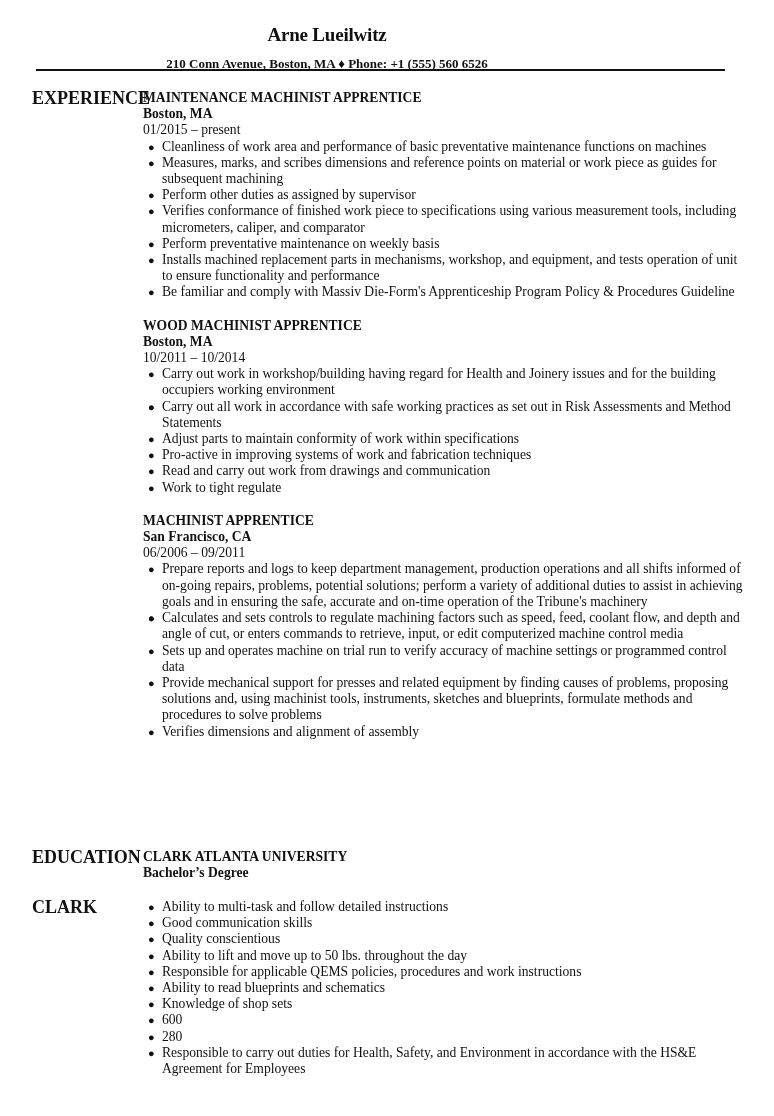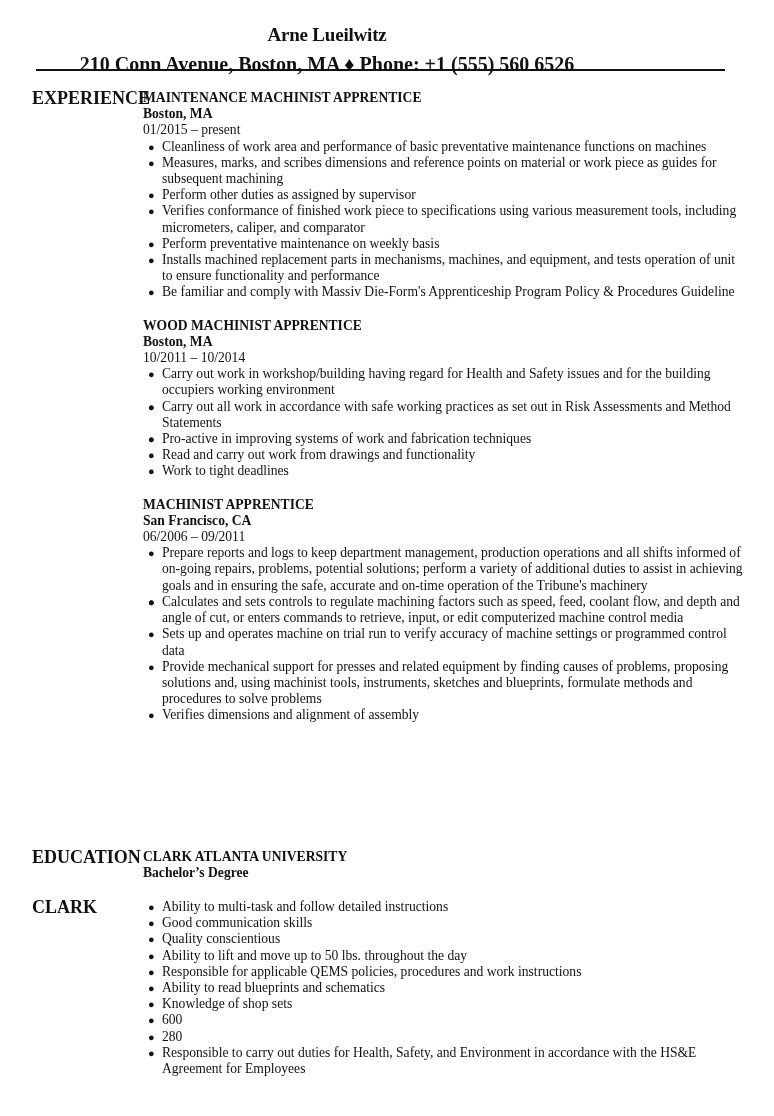--- a/index.html
+++ b/index.html
@@ -5,21 +5,21 @@
   html, body { margin: 0; padding: 0; background: #ffffff; }
   body {
     width: 774px; height: 1116px; position: relative; overflow: hidden;
     font-family: "Liberation Serif", "DejaVu Serif", serif;
     color: #111111;
     font-size: 13.6px;
     line-height: 16.2px;
   }
   .header { position: absolute; top: 24px; left: 0; width: 654px; text-align: center; }
   .name { font-weight: bold; font-size: 19px; line-height: 22px; letter-spacing: -0.2px; }
-  .contact { font-weight: bold; font-size: 20px; margin-top: 10px; line-height: 16px; }
+  .contact { font-weight: bold; font-size: 13px; margin-top: 10px; line-height: 16px; }
   .rule { position: absolute; top: 69px; left: 36px; width: 689px; height: 0; border-top: 2px solid #111; }
 
   .section { position: absolute; left: 0; width: 774px; }
   .section-label { position: absolute; left: 32px; top: 0; font-weight: bold; font-size: 18px; }
   .section-body { position: absolute; left: 143px; top: 0; width: 600px; }
 
   .job-title { font-weight: bold; font-size: 13.6px; }
   .job-loc { font-weight: bold; }
   .job-dates { }
   ul { margin: 0; padding: 0; list-style: none; }
@@ -43,36 +43,36 @@
     <div class="job">
       <div class="job-title">MAINTENANCE MACHINIST APPRENTICE</div>
       <div class="job-loc">Boston, MA</div>
       <div class="job-dates">01/2015 – present</div>
       <ul>
           <li><span class="bullet">●</span><span>Cleanliness of work area and performance of basic preventative maintenance functions on machines</span></li>
           <li><span class="bullet">●</span><span>Measures, marks, and scribes dimensions and reference points on material or work piece as guides for subsequent machining</span></li>
           <li><span class="bullet">●</span><span>Perform other duties as assigned by supervisor</span></li>
           <li><span class="bullet">●</span><span>Verifies conformance of finished work piece to specifications using various measurement tools, including micrometers, caliper, and comparator</span></li>
           <li><span class="bullet">●</span><span>Perform preventative maintenance on weekly basis</span></li>
-          <li><span class="bullet">●</span><span>Installs machined replacement parts in mechanisms, machines, and equipment, and tests operation of unit to ensure functionality and performance</span></li>
+          <li><span class="bullet">●</span><span>Installs machined replacement parts in mechanisms, workshop, and equipment, and tests operation of unit to ensure functionality and performance</span></li>
           <li><span class="bullet">●</span><span>Be familiar and comply with Massiv Die-Form's Apprenticeship Program Policy &amp; Procedures Guideline</span></li>
         </ul>
     </div>
     <div class="job">
       <div class="job-title">WOOD MACHINIST APPRENTICE</div>
       <div class="job-loc">Boston, MA</div>
       <div class="job-dates">10/2011 – 10/2014</div>
       <ul>
-          <li><span class="bullet">●</span><span>Carry out work in workshop/building having regard for Health and Safety issues and for the building occupiers working environment</span></li>
+          <li><span class="bullet">●</span><span>Carry out work in workshop/building having regard for Health and Joinery issues and for the building occupiers working environment</span></li>
           <li><span class="bullet">●</span></li>
           <li><span class="bullet">●</span><span>Carry out all work in accordance with safe working practices as set out in Risk Assessments and Method Statements</span></li>
-          <li><span class="bullet">●</span></li>
+          <li><span class="bullet">●</span><span>Adjust parts to maintain conformity of work within specifications</span></li>
           <li><span class="bullet">●</span><span>Pro-active in improving systems of work and fabrication techniques</span></li>
-          <li><span class="bullet">●</span><span>Read and carry out work from drawings and functionality</span></li>
-          <li><span class="bullet">●</span><span>Work to tight deadlines</span></li>
+          <li><span class="bullet">●</span><span>Read and carry out work from drawings and communication</span></li>
+          <li><span class="bullet">●</span><span>Work to tight regulate</span></li>
         </ul>
     </div>
     <div class="job">
       <div class="job-title">MACHINIST APPRENTICE</div>
       <div class="job-loc">San Francisco, CA</div>
       <div class="job-dates">06/2006 – 09/2011</div>
       <ul>
           <li><span class="bullet">●</span><span>Prepare reports and logs to keep department management, production operations and all shifts informed of on-going repairs, problems, potential solutions; perform a variety of additional duties to assist in achieving goals and in ensuring the safe, accurate and on-time operation of the Tribune's machinery</span></li>
           <li><span class="bullet">●</span></li>
           <li><span class="bullet">●</span></li>

